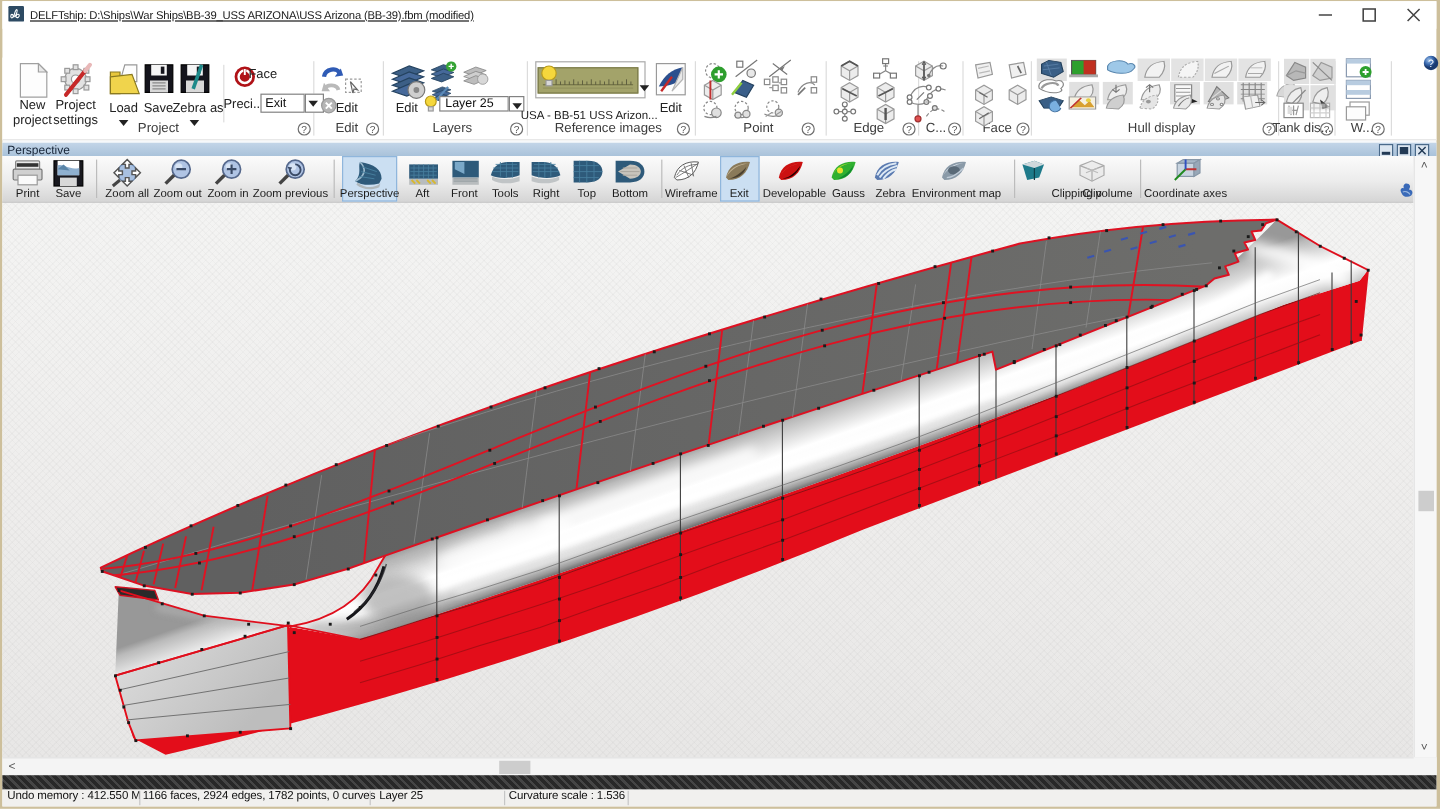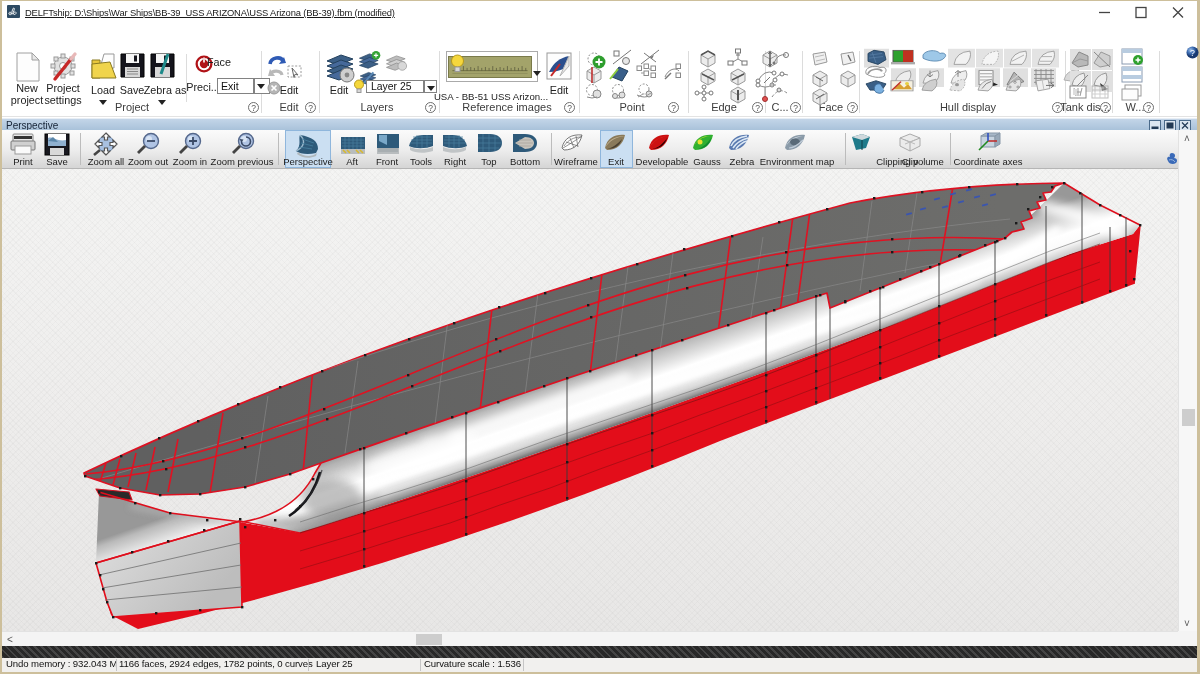--- a/index.html
+++ b/index.html
@@ -1051,21 +1051,21 @@
   <div class="hscroll" style="width:1195px">
     <div class="sarr" style="left:5px;top:2px">˂</div>
     <div class="thumb" style="left:414px;top:2px;width:26px;height:11px"></div>
     <div class="sarr" style="right:6px;top:2px">˃</div>
   </div>
   <div style="position:absolute;left:1176px;top:630px;width:19px;height:15px;background:#f4f4f4"></div>
 
   <div class="darkstrip"></div>
 
   <div class="statusbar">
-    <span style="left:4px">Undo memory : 932.043 M</span>
+    <span style="left:4px">Undo memory : 412.550 M</span>
     <div class="sep" style="left:114px"></div>
     <span style="left:117px">1166 faces, 2924 edges, 1782 points, 0 curves</span>
     <div class="sep" style="left:306px"></div>
     <span style="left:314px">Layer 25</span>
     <div class="sep" style="left:418px"></div>
     <span style="left:422px">Curvature scale : 1.536</span>
     <div class="sep" style="left:521px"></div>
   </div>
 </div>
 

